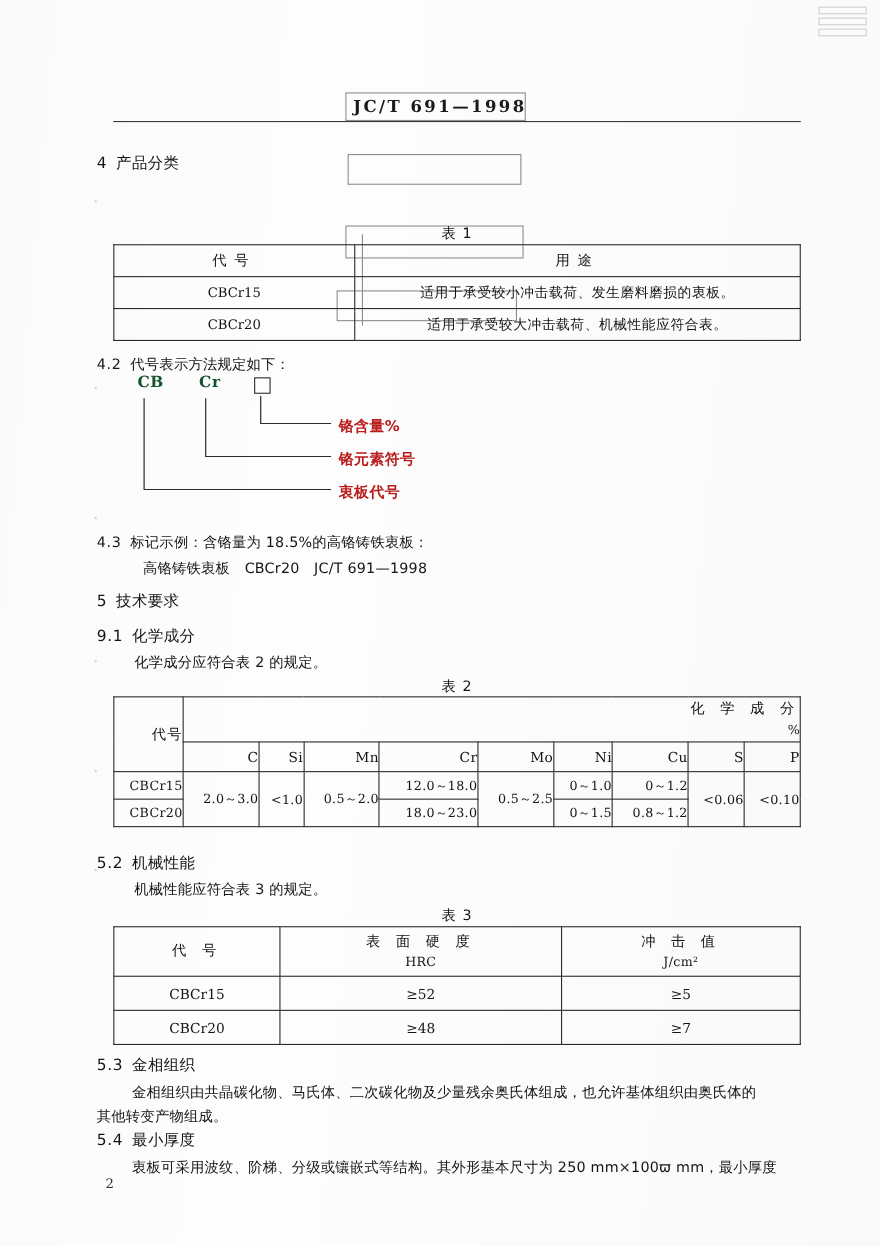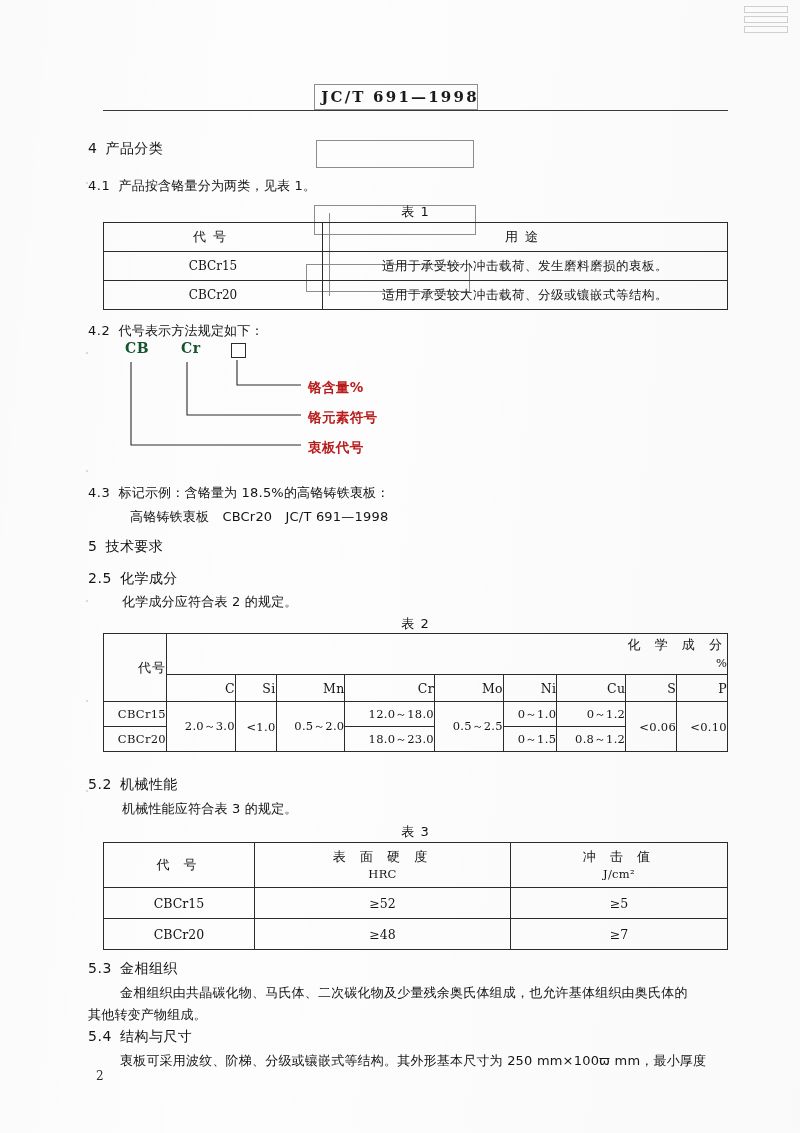--- a/index.html
+++ b/index.html
@@ -261,39 +261,36 @@
   <div class="overlay-box ob-header"></div>
   <div class="overlay-box ob-a"></div>
   <div class="overlay-box ob-b"></div>
   <div class="overlay-box ob-c"></div>
   <div class="overlay-box ob-vline"></div>
 
   <div class="heading" style="left:88px; top:140px;">
     <span class="num">4</span><span>产品分类</span>
   </div>
 
-  <div class="para" style="left:88px; top:177px;">
-    <span class="num">4.1</span><span>产品按含铬量分为两类，见表 1。</span>
-  </div>
 
   <div class="tbl-caption" style="left:103px; top:203px; width:625px;">表 1</div>
 
   <table class="doc" id="table1">
     <tbody>
         <tr>
       <td class="code-cell outer-top hdr">代号</td>
       <td class="outer-top hdr">用途</td>
     </tr>
     <tr>
       <td class="code-cell">CBCr15</td>
       <td class="use-text">适用于承受较小冲击载荷、发生磨料磨损的衷板。</td>
     </tr>
     <tr>
       <td class="code-cell outer-bottom">CBCr20</td>
-      <td class="use-text outer-bottom">适用于承受较大冲击载荷、分级或镶嵌式等结构。</td>
+      <td class="use-text outer-bottom">适用于承受较大冲击载荷、机械性能应符合表。</td>
     </tr>
   </tbody>
     </table>
 
   <div class="para" style="left:88px; top:322px;">
     <span class="num">4.2</span><span>代号表示方法规定如下：</span>
   </div>
 
   <div class="codediag">
     <svg width="560" height="120">
@@ -315,21 +312,21 @@
   <div class="para" style="left:88px; top:484px;">
     <span class="num">4.3</span><span>标记示例：含铬量为 18.5%的高铬铸铁衷板：</span>
   </div>
   <div class="para" style="left:130px; top:508px;">高铬铸铁衷板　CBCr20　JC/T 691—1998</div>
 
   <div class="heading" style="left:88px; top:538px;">
     <span class="num">5</span><span>技术要求</span>
   </div>
 
   <div class="heading" style="left:88px; top:570px;">
-    <span class="num">2.5</span><span>化学成分</span>
+    <span class="num">9.1</span><span>化学成分</span>
   </div>
   <div class="para" style="left:122px; top:593px;">化学成分应符合表 2 的规定。</div>
 
   <div class="tbl-caption" style="left:103px; top:615px; width:625px;">表 2</div>
 
   <table class="doc" id="table2">
     <tbody>
         <tr>
       <td class="code-col outer-top code-head" rowspan="2">代号</td>
       <td class="grp-title outer-top" colspan="9">
@@ -404,21 +401,21 @@
   </tbody>
     </table>
 
   <div class="heading" style="left:88px; top:960px;">
     <span class="num">5.3</span><span>金相组织</span>
   </div>
   <div class="para" style="left:120px; top:984px;">金相组织由共晶碳化物、马氏体、二次碳化物及少量残余奥氏体组成，也允许基体组织由奥氏体的</div>
   <div class="para" style="left:88px; top:1006px;">其他转变产物组成。</div>
 
   <div class="heading" style="left:88px; top:1028px;">
-    <span class="num">5.4</span><span>结构与尺寸</span>
+    <span class="num">5.4</span><span>最小厚度</span>
   </div>
   <div class="para" style="left:120px; top:1052px;">衷板可采用波纹、阶梯、分级或镶嵌式等结构。其外形基本尺寸为 250 mm×100ϖ mm，最小厚度</div>
 
   <div class="page-number">2</div>
 
   <div class="speck" style="left:86px; top:182px;"></div>
   <div class="speck" style="left:86px; top:352px;"></div>
   <div class="speck" style="left:86px; top:470px;"></div>
   <div class="speck" style="left:86px; top:600px;"></div>
   <div class="speck" style="left:86px; top:700px;"></div>

